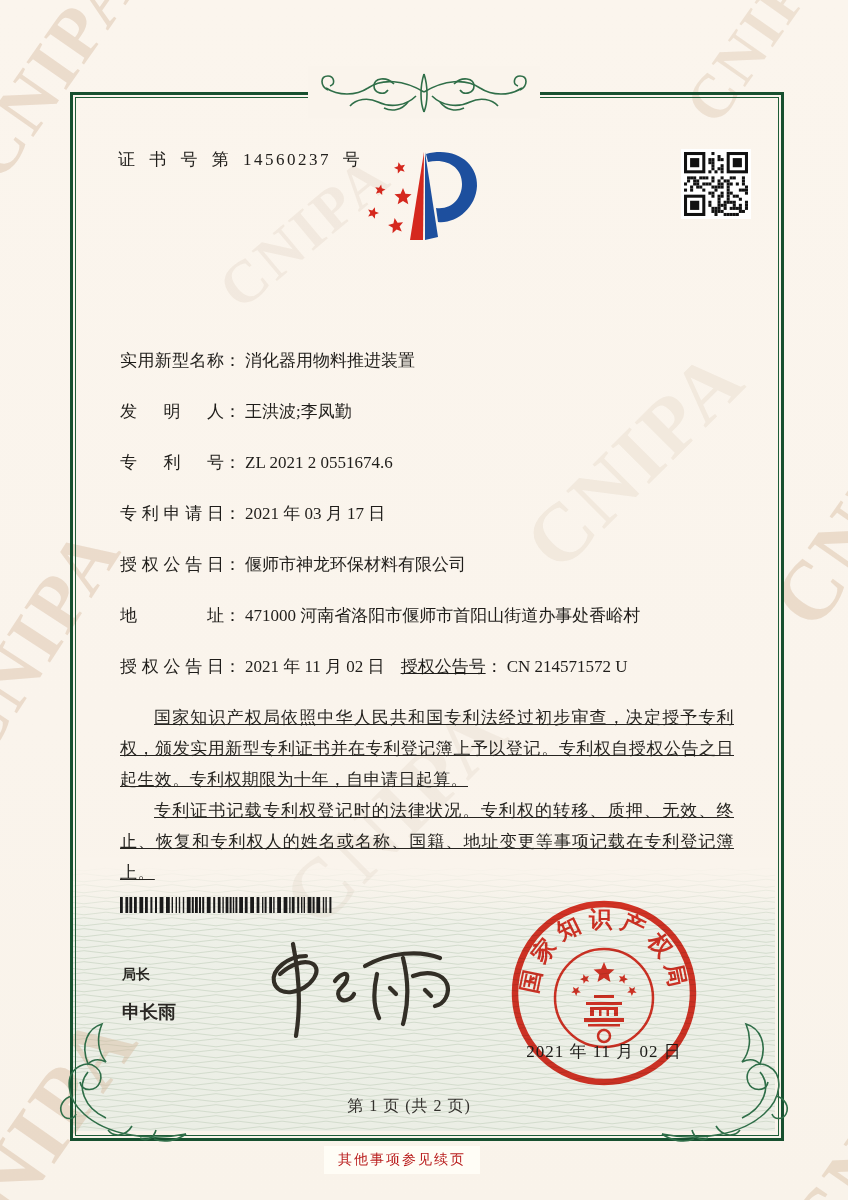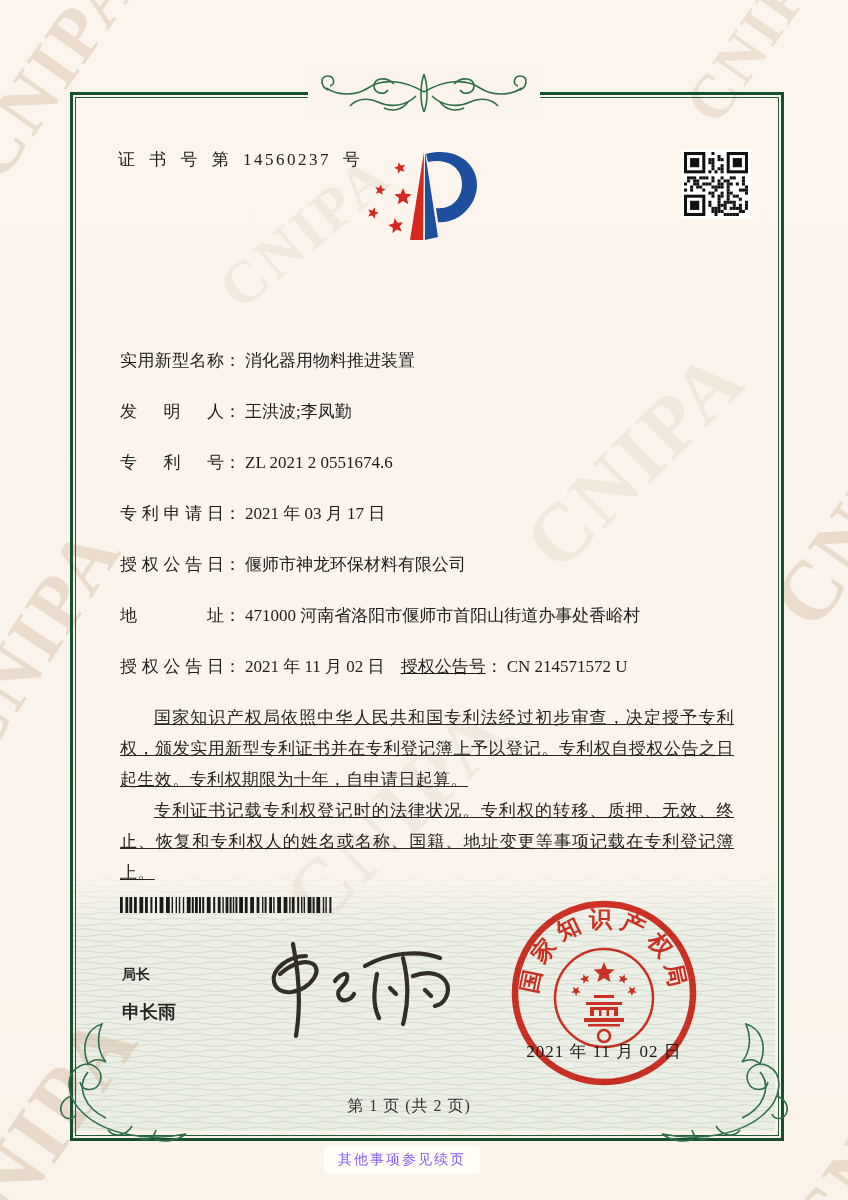--- a/index.html
+++ b/index.html
@@ -66,21 +66,21 @@
                   color:#2a2824;z-index:5;font-family:"Liberation Sans",sans-serif;}
   #director-name{position:absolute;left:122px;top:1000px;font-size:18px;font-weight:600;
                  color:#2a2824;z-index:5;font-family:Liberation Sans, sans-serif;}
   #signature{position:absolute;left:235px;top:936px;z-index:6;}
   #seal{position:absolute;left:506px;top:895px;z-index:6;mix-blend-mode:multiply;opacity:.95;}
   #seal-date{position:absolute;left:506px;top:1040px;width:196px;text-align:center;
              font-size:17px;color:#1c1b18;letter-spacing:1px;z-index:7;white-space:nowrap;}
   #page-no{position:absolute;left:324px;top:1096px;width:170px;text-align:center;
            font-size:16px;color:#33312d;letter-spacing:1px;z-index:5;}
   #cont-note{position:absolute;left:402px;top:1146px;transform:translateX(-50%);
-             background:#fffdf6;padding:5px 14px;font-size:14px;color:#8b5cf6;
+             background:#fffdf6;padding:5px 14px;font-size:14px;color:#b91c1c;
              letter-spacing:2px;z-index:5;white-space:nowrap;}
 </style>
 </head>
 <body>
 
 <div id="page">
 
   <span class="wm wm1">CNIPA</span>
   <span class="wm wm2">CNIPA</span>
   <span class="wm wm3">CNIPA</span>

